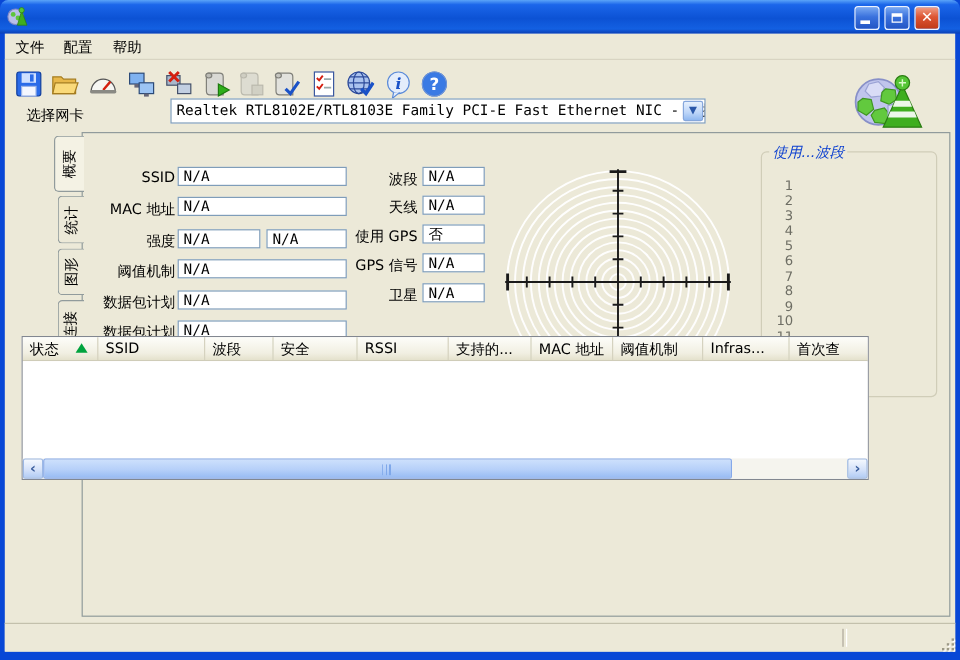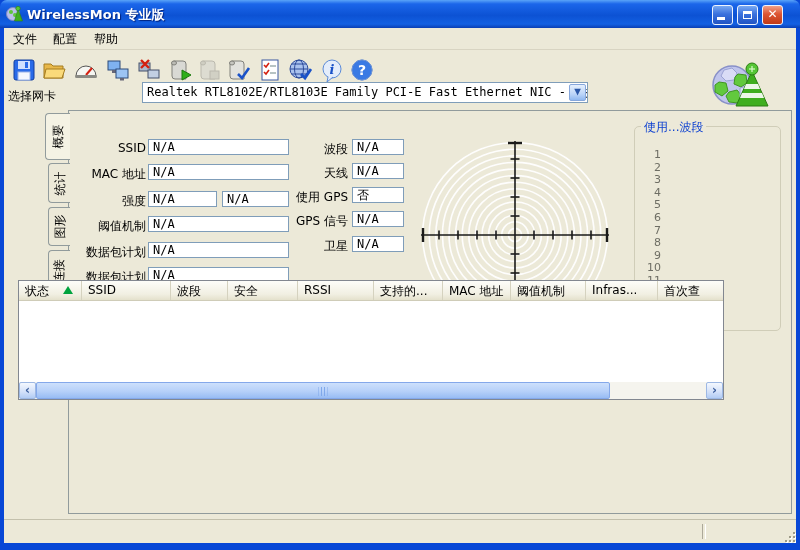--- a/index.html
+++ b/index.html
@@ -27,21 +27,21 @@
     color:#fff;text-align:center;line-height:17px;font-weight:bold;font-size:12px;
   }
   .winbtn.close{background:linear-gradient(180deg,#f0a088 0%,#dd5533 45%,#c03a18 100%);}
   .minglyph{position:absolute;left:4px;bottom:4px;width:8px;height:3px;background:#fff;}
   .maxglyph{position:absolute;left:5px;top:5px;width:9px;height:8px;border:1px solid #fff;border-top:3px solid #fff;box-sizing:border-box;}
   
   .client{left:4px;top:28px;width:792px;height:515px;background:#ece9d8;}
   .menu-item{top:2px;height:18px;line-height:18px;padding:0 7px;}
   .menubar-sep{left:0;top:21px;width:792px;height:1px;background:#d8d4c2;}
   .tbicon{top:28px;width:28px;height:28px;display:flex;align-items:center;justify-content:center;}
-  .nic-label{left:4px;top:60px;}
+  .nic-label{left:18px;top:60px;}
   .combo{
     left:138px;top:54px;width:446px;height:21px;background:#fff;
     border:1px solid #7f9db9;box-sizing:border-box;overflow:hidden;white-space:nowrap;
     font-family:"DejaVu Sans Mono",monospace;font-size:12px;line-height:19px;padding-left:4px;
   }
   .combo-btn{
     right:1px;top:1px;width:17px;height:17px;position:absolute;
     background:linear-gradient(180deg,#e6f0fd 0%,#bcd5f8 60%,#90b8f0 100%);
     border:1px solid #86a7dc;border-radius:2px;box-sizing:border-box;
     color:#2a57a8;text-align:center;line-height:14px;font-size:11px;font-weight:bold;
@@ -65,21 +65,21 @@
     font-family:"DejaVu Sans Mono",monospace;font-size:12px;line-height:13px;padding:1px 4px;
     white-space:nowrap;overflow:hidden;
   }
   
   .groupbox{
     left:630px;top:98px;width:147px;height:205px;
     border:1px solid #d0cdb8;border-radius:5px;box-sizing:border-box;
   }
   .groupbox-title{
     position:absolute;left:6px;top:-8px;background:#ece9d8;padding:0 3px;
-    color:#0b3fd0;font-size:12px;white-space:nowrap;
+    color:#0b3fd0;font-size:12px;white-space:nowrap;font-style:italic;
   }
   .chan{width:22px;text-align:right;font-size:11px;line-height:12.6px;color:#6e6e64;}
   
   .grid{left:14px;top:252px;width:706px;height:120px;background:#fff;border:1px solid #828790;box-sizing:border-box;}
   .gridhead{display:flex;height:19px;background:linear-gradient(180deg,#fdfdf9 0%,#f1efe2 70%,#e4e1cc 100%);border-bottom:1px solid #cfccb8;justify-content:center;}
   .hcell{
     border-right:1px solid #d5d2bf;box-sizing:border-box;padding:2px 0 0 6px;
     font-size:12px;white-space:nowrap;overflow:hidden;position:relative;
   }
   .sort-up{
@@ -117,21 +117,20 @@
 <div class="abs titlebar">
   <span class="abs" style="left:6px;top:5px;">
     <svg width="18" height="18" viewBox="0 0 18 18">
       <circle cx="7" cy="9" r="6.5" fill="#b9bfe9" stroke="#7e88c6"></circle>
       <circle cx="5" cy="7" r="2" fill="#5ec53a"></circle>
         <circle cx="9" cy="10" r="2" fill="#5ec53a"></circle>
       <polygon points="12,4 16.5,16 8.5,16" fill="#3fae1f" stroke="#2a7d12" stroke-width="0.6"></polygon>
       <circle cx="12" cy="3.5" r="2.2" fill="#55c535" stroke="#2a7d12" stroke-width="0.6"></circle>
     </svg>
   </span>
-  <div class="abs title-text">WirelessMon 专业版</div>
   <div class="abs winbtn" style="left:712px;">
       <span class="minglyph"></span>
     </div>
   <div class="abs winbtn" style="left:737px;">
       <span class="maxglyph"></span>
     </div>
   <div class="abs winbtn close" style="left:762px;"><span>✕</span></div>
 </div>
 
 <div class="abs client">

